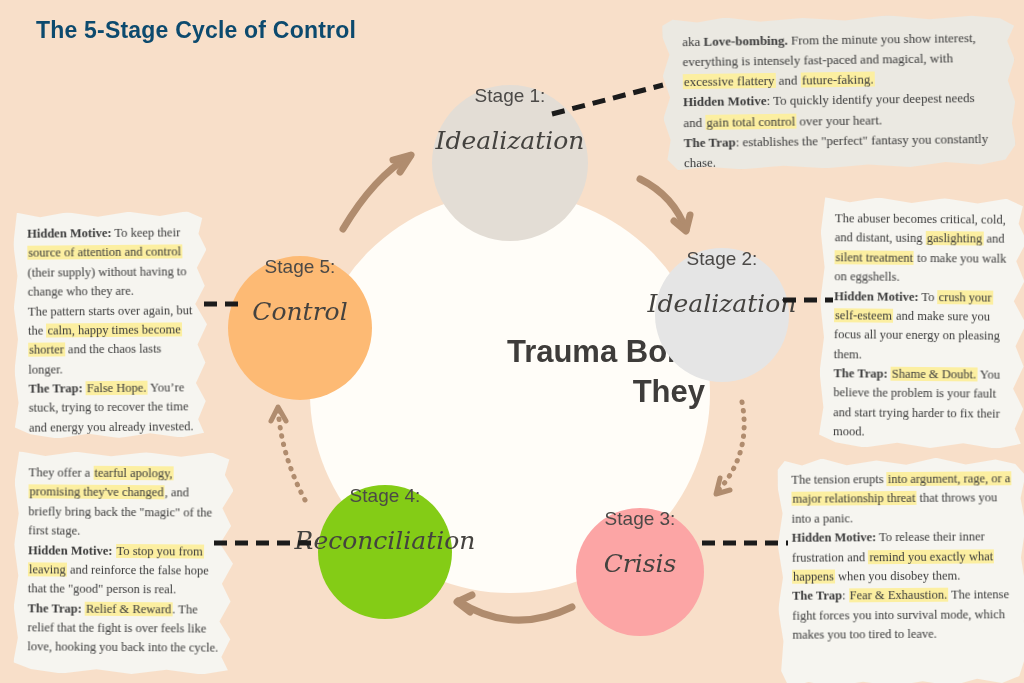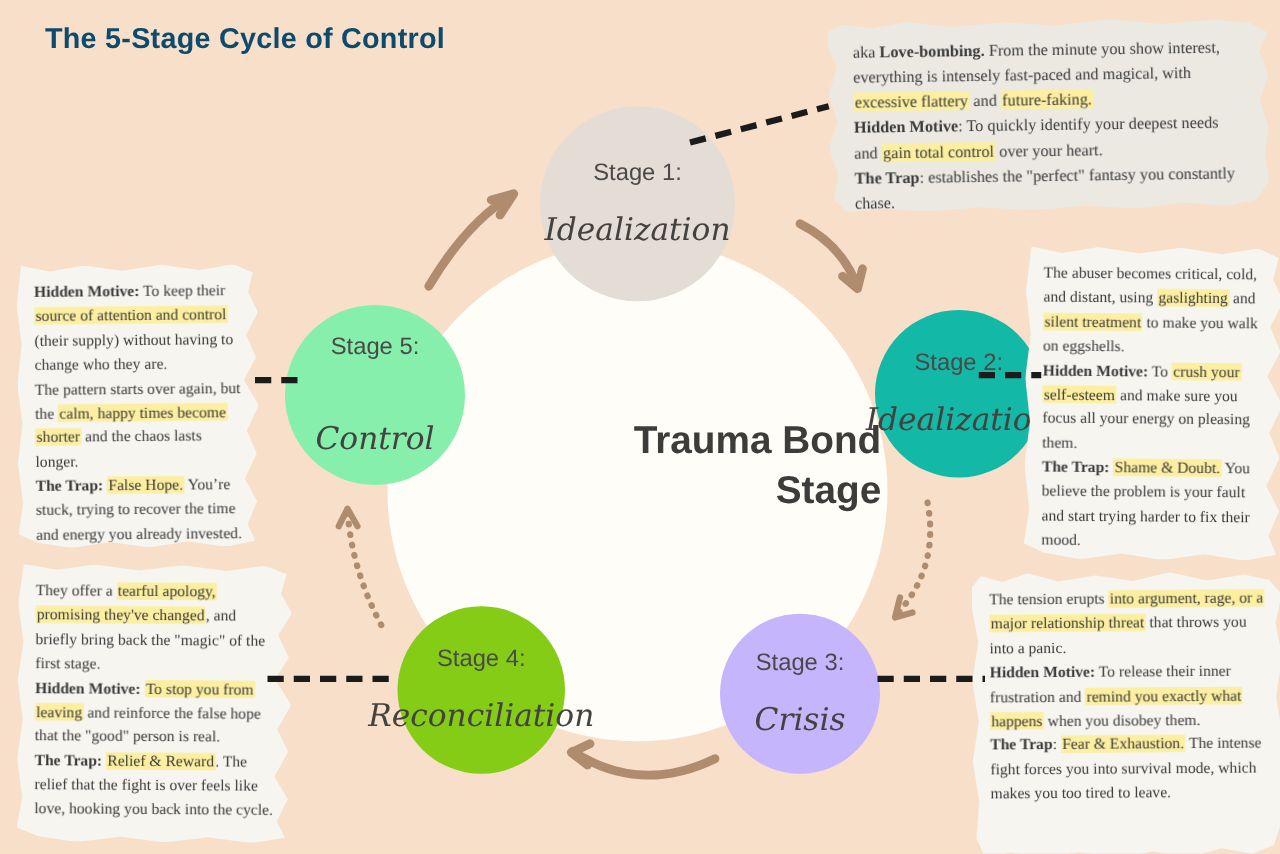--- a/index.html
+++ b/index.html
@@ -8,26 +8,26 @@
 
   
   .title{position:absolute;left:36px;top:17px;font-size:23px;font-weight:bold;color:#0c4a6e;letter-spacing:.2px;}
   .subtitle{position:absolute;left:38px;top:57px;width:300px;font-size:16px;line-height:1.42;color:#6e6a66;}
 
   
   .big-circle{position:absolute;left:310px;top:193px;width:400px;height:400px;border-radius:50%;background:#fffdf8;}
   .center-text{position:absolute;left:315px;top:332px;width:390px;text-align:right;
                font-size:31px;font-weight:bold;line-height:1.28;color:#3e3c3a;}
 
-  .stage{position:absolute;border-radius:50%;display:flex;flex-direction:column;align-items:center;justify-content:center;}
+  .stage{position:absolute;border-radius:50%;display:flex;flex-direction:column;align-items:center;justify-content:flex-start;}
   .stage-1{left:432px;top:85px;width:156px;height:156px;background:#e3ddd5;}
-  .stage-2{left:700px;top:248px;width:134px;height:134px;background:#14b8a6;}
-  .stage-3{left:576px;top:491px;width:128px;height:128px;background:#c4b5fd;}
+  .stage-2{left:655px;top:248px;width:134px;height:134px;background:#e5e5e5;}
+  .stage-3{left:576px;top:508px;width:128px;height:128px;background:#fca5a5;}
   .stage-4{left:318px;top:485px;width:134px;height:134px;background:#84cc16;}
-  .stage-5{left:228px;top:244px;width:144px;height:144px;background:#86efac;gap:28px;}
+  .stage-5{left:228px;top:256px;width:144px;height:144px;background:#fdba74;}
   .stage-label{font-size:19px;color:#4b4947;}
   .stage-name{font-family:"DejaVu Serif",serif;font-style:italic;font-size:25px;color:#44423f;margin-top:19px;white-space:nowrap;}
 
   
   .note{position:absolute;background:#f6f5f0;color:#3a3a3a;
         font-family:"Liberation Serif",serif;font-size:12.5px;line-height:1.55;
         filter:drop-shadow(2px 3px 4px rgba(110,90,70,.30));}
   .note-inner{padding:12px 14px;}
   .note-1{left:663px;top:16px;width:352px;height:152px;background:#ebe9e2;font-size:13px;transform:rotate(-0.8deg);}
   .note-1 .note-inner{padding:14px 20px;}
@@ -47,21 +47,21 @@
 </head>
 <body>
 
 <div id="canvas">
 
   <div class="title">The 5-Stage Cycle of Control</div>
 
   <div class="big-circle"></div>
   <div class="center-text">
     <span>Trauma Bond</span><br>
-    <span>Stage</span>
+    <span>They</span>
   </div>
 
   <div class="stage stage-1">
     <span class="stage-label">Stage 1:</span>
     <span class="stage-name">Idealization</span>
   </div>
   <div class="stage stage-2">
     <span class="stage-label">Stage 2:</span>
     <span class="stage-name">Idealization</span>
   </div>

